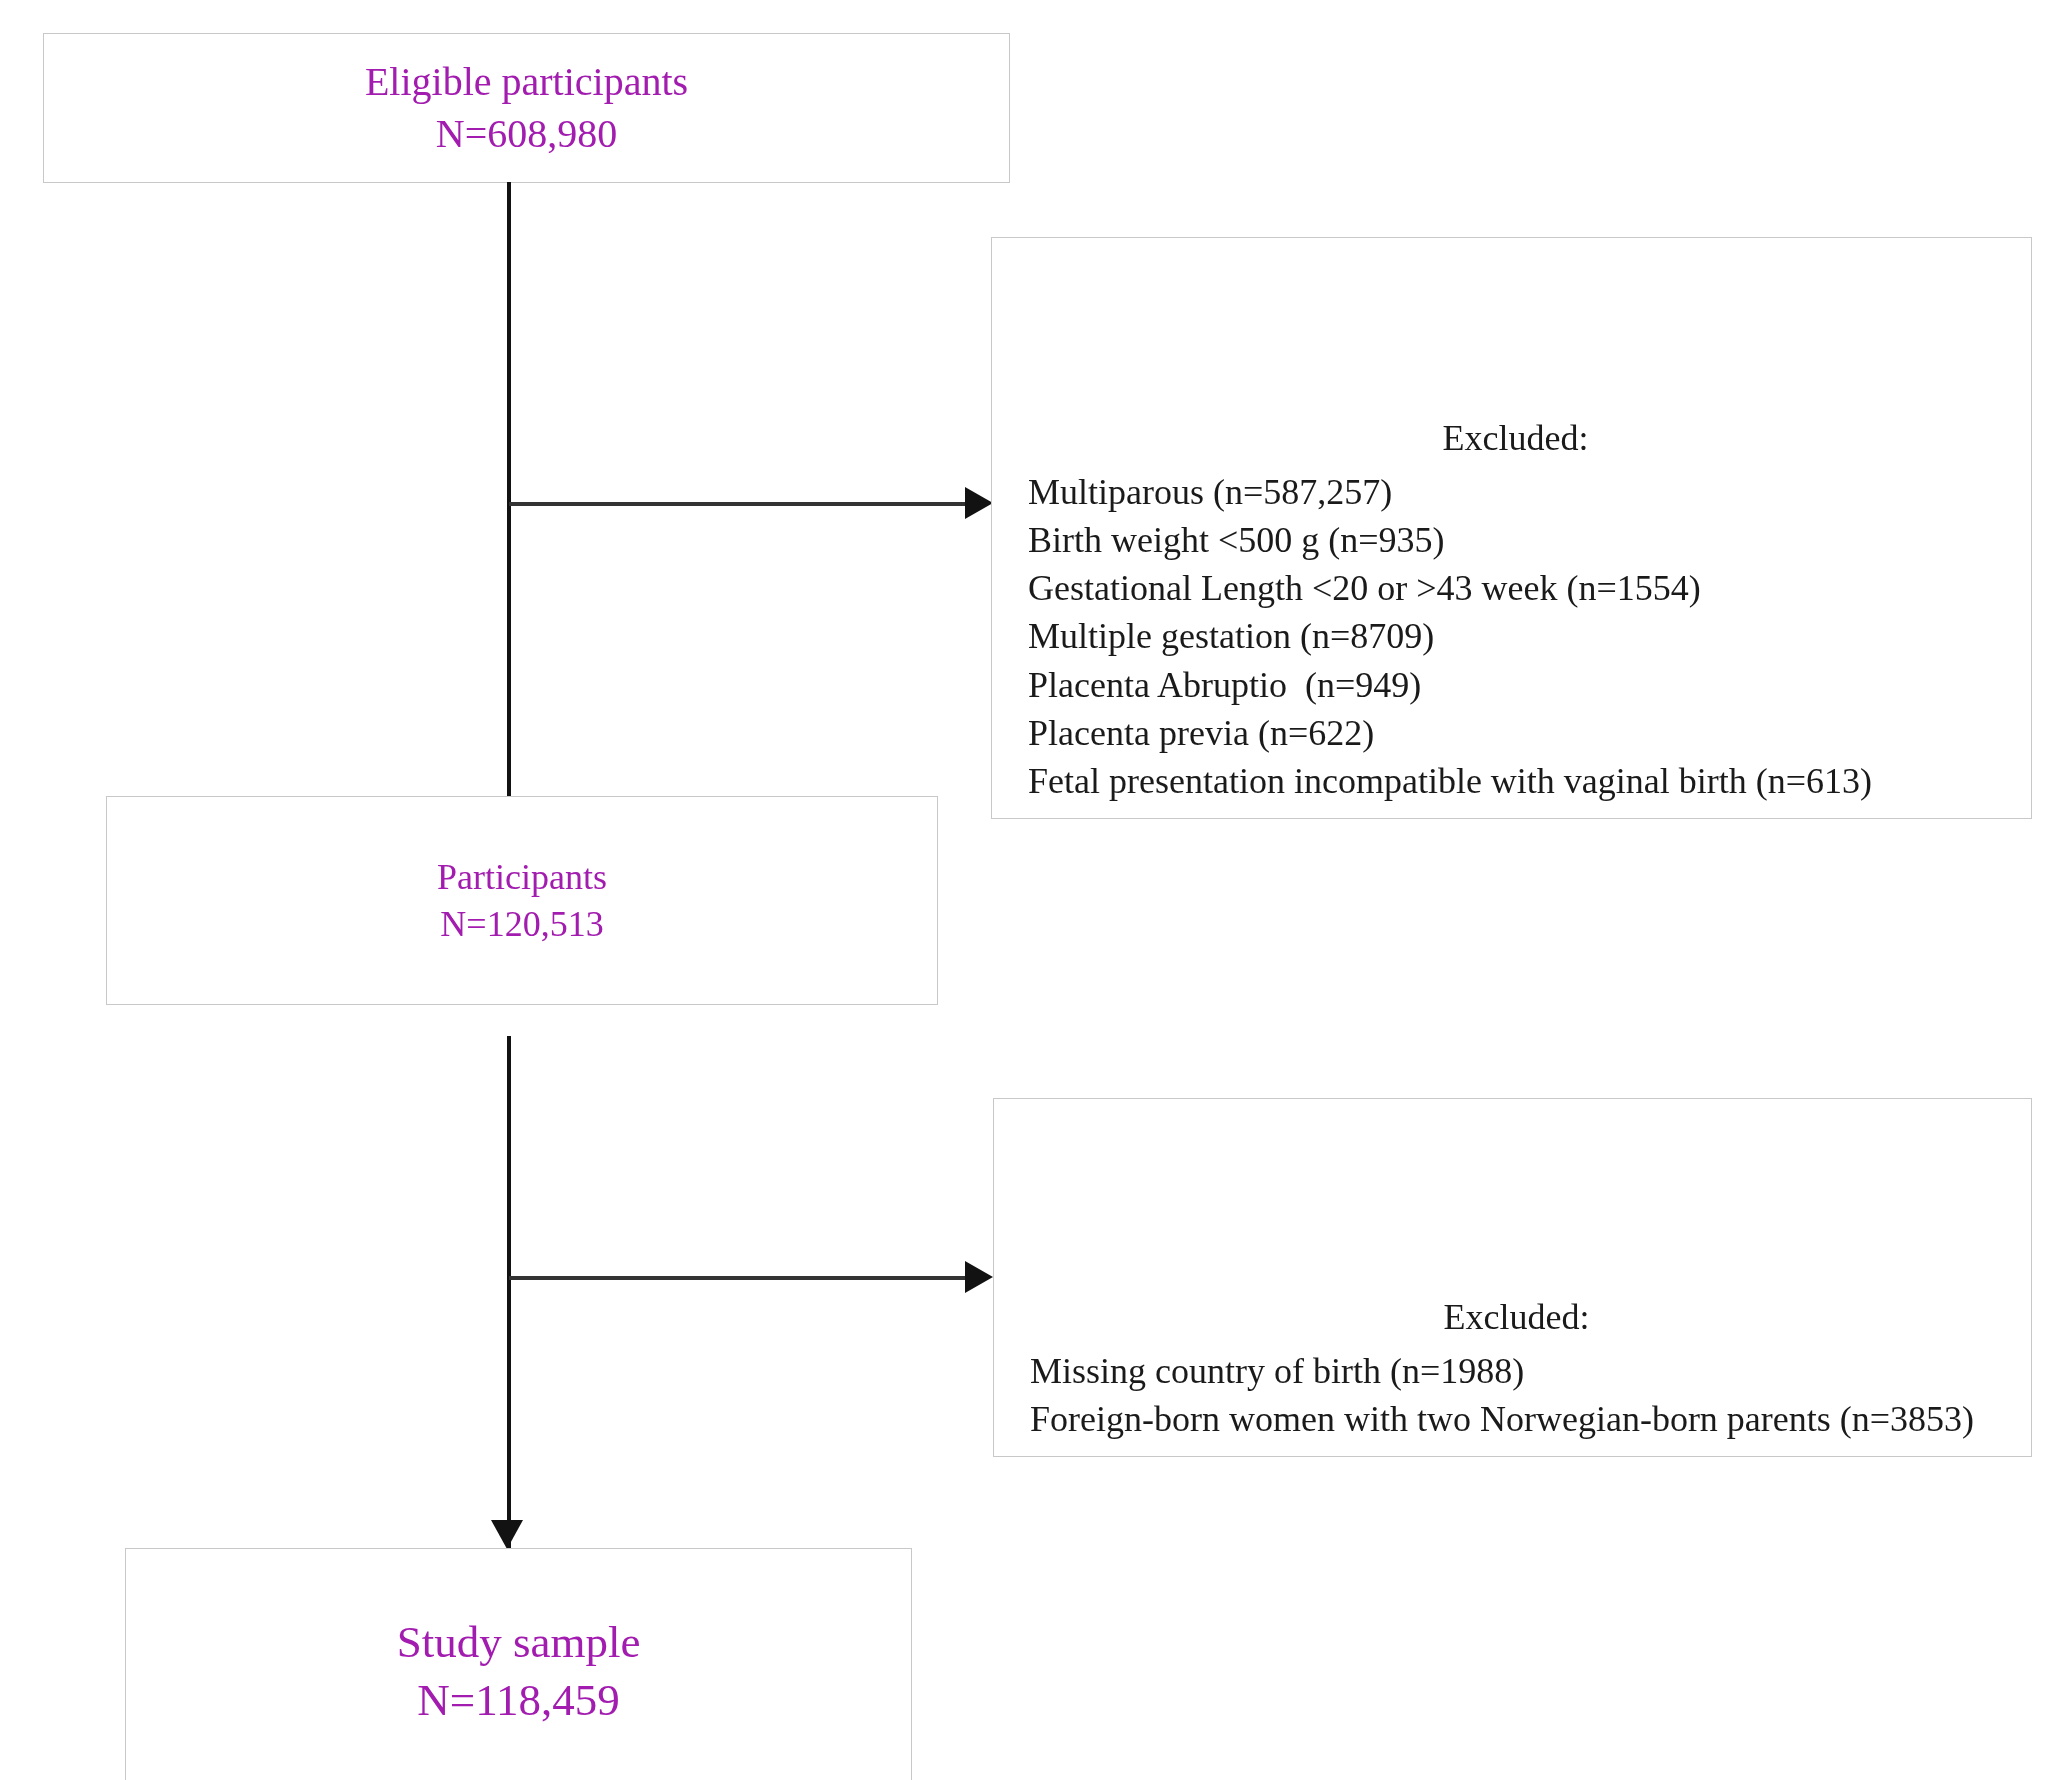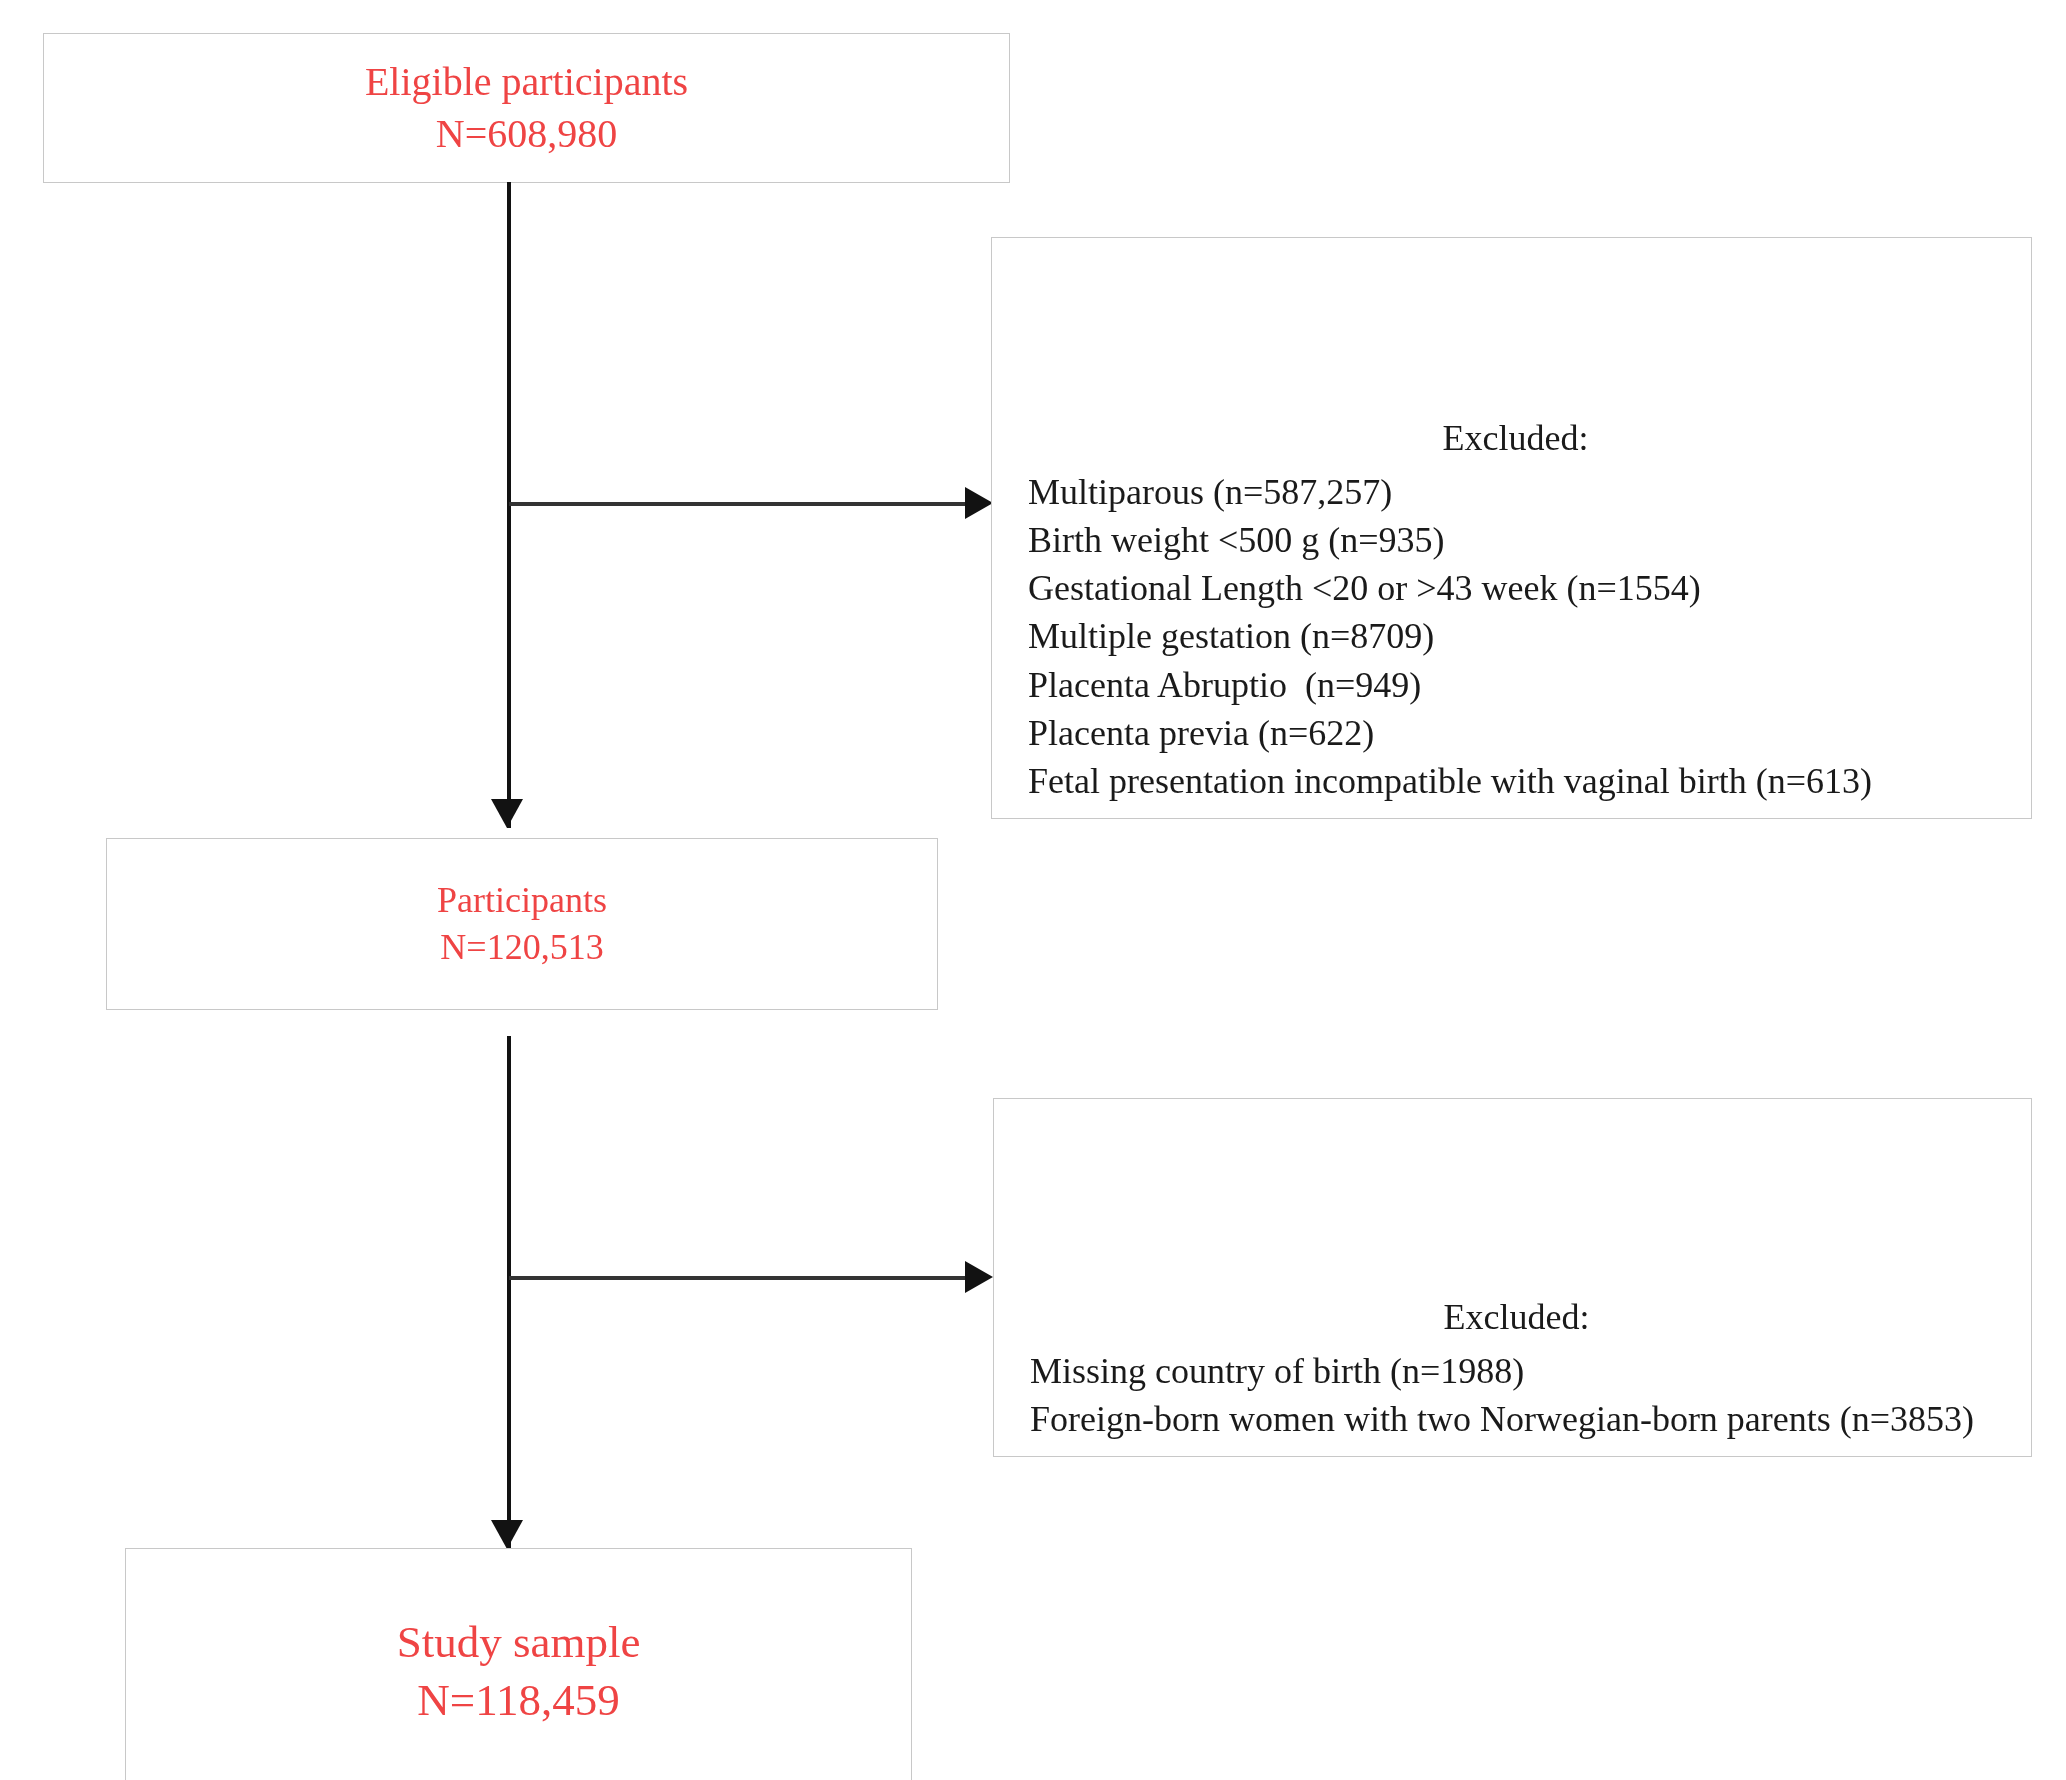--- a/index.html
+++ b/index.html
@@ -29,28 +29,28 @@
     display: flex;
     flex-direction: column;
     justify-content: center;
   }
   .node.centered { align-items: center; text-align: center; }
 
   .node-line {
     display: block;
     white-space: pre;
     line-height: 1.30;
-    color: #ef4444;
+    color: #a21caf;
   }
 
   
   #box-eligible { left: 43px;  top: 33px;   width: 967px; height: 150px; }
   #box-eligible .node-line { font-size: 40px; }
 
-  #box-participants { left: 106px; top: 838px; width: 832px; height: 172px; }
+  #box-participants { left: 106px; top: 796px; width: 832px; height: 209px; }
   #box-participants .node-line { font-size: 36px; }
 
   #box-study-sample { left: 125px; top: 1548px; width: 787px; height: 246px; }
   #box-study-sample .node-line { font-size: 45px; }
 
   
   .excluded-box {
     align-items: stretch;
     justify-content: flex-end;
     padding: 16.6px 28px 12.8px 36px;

